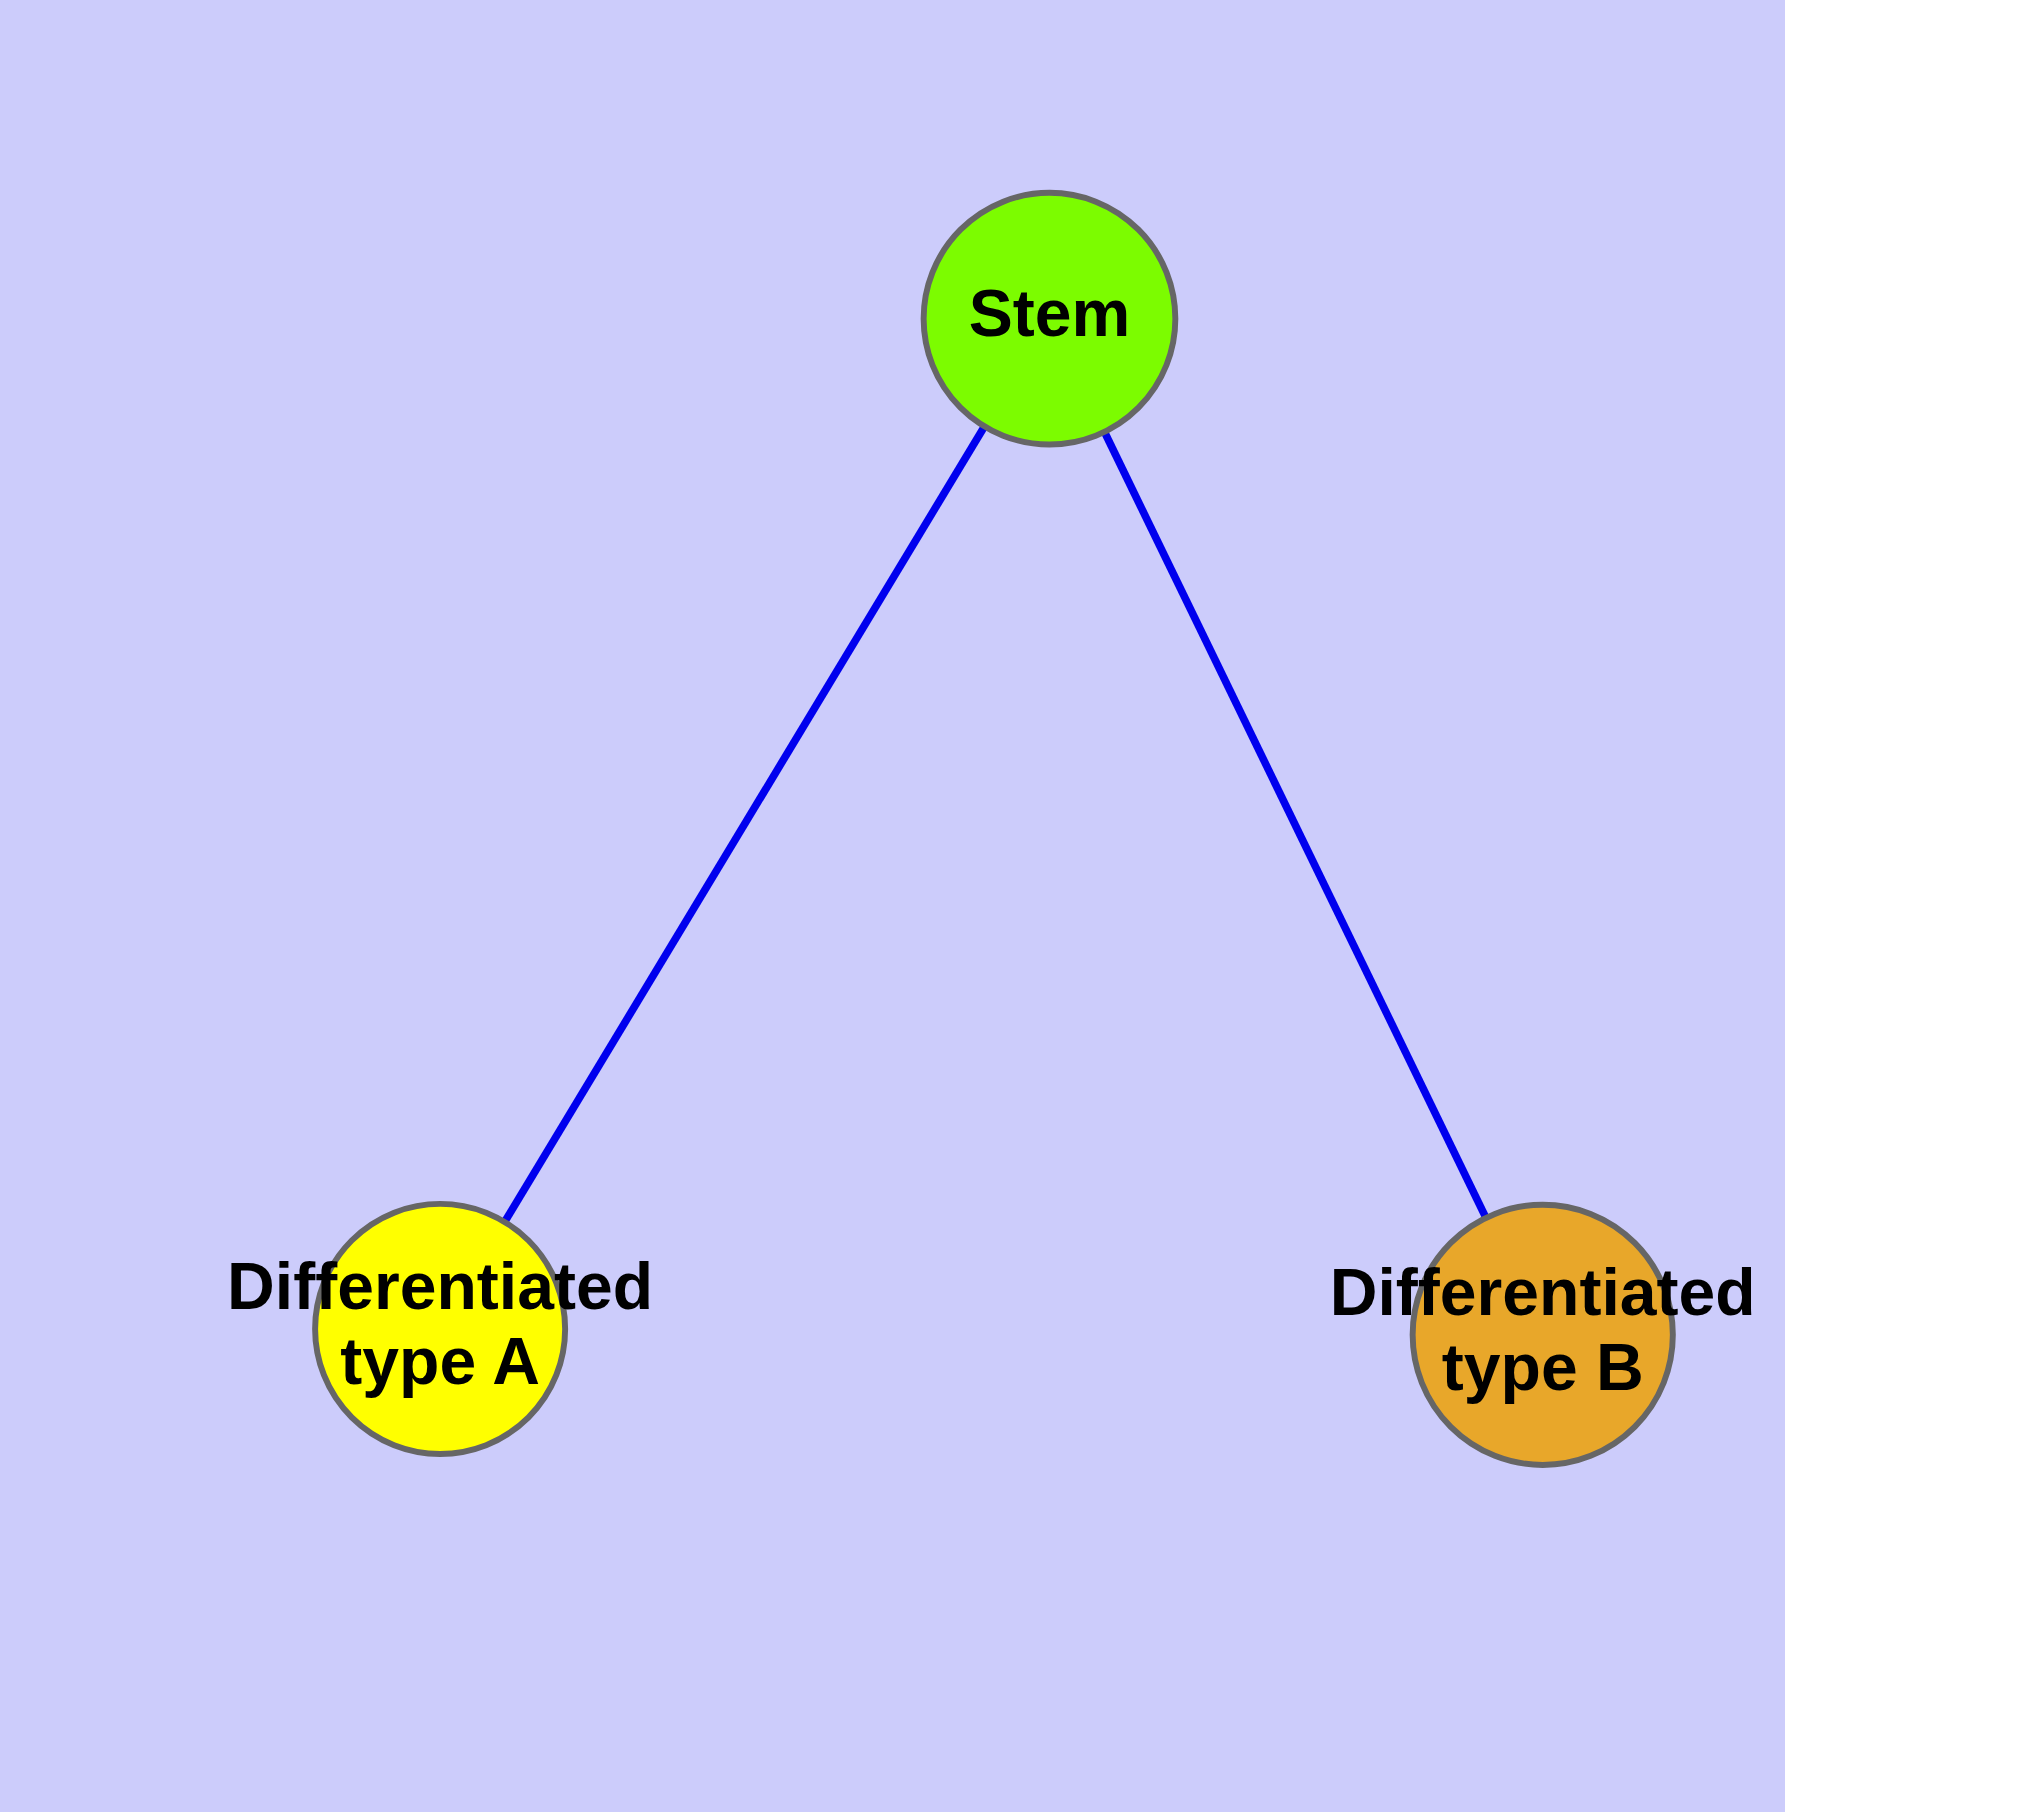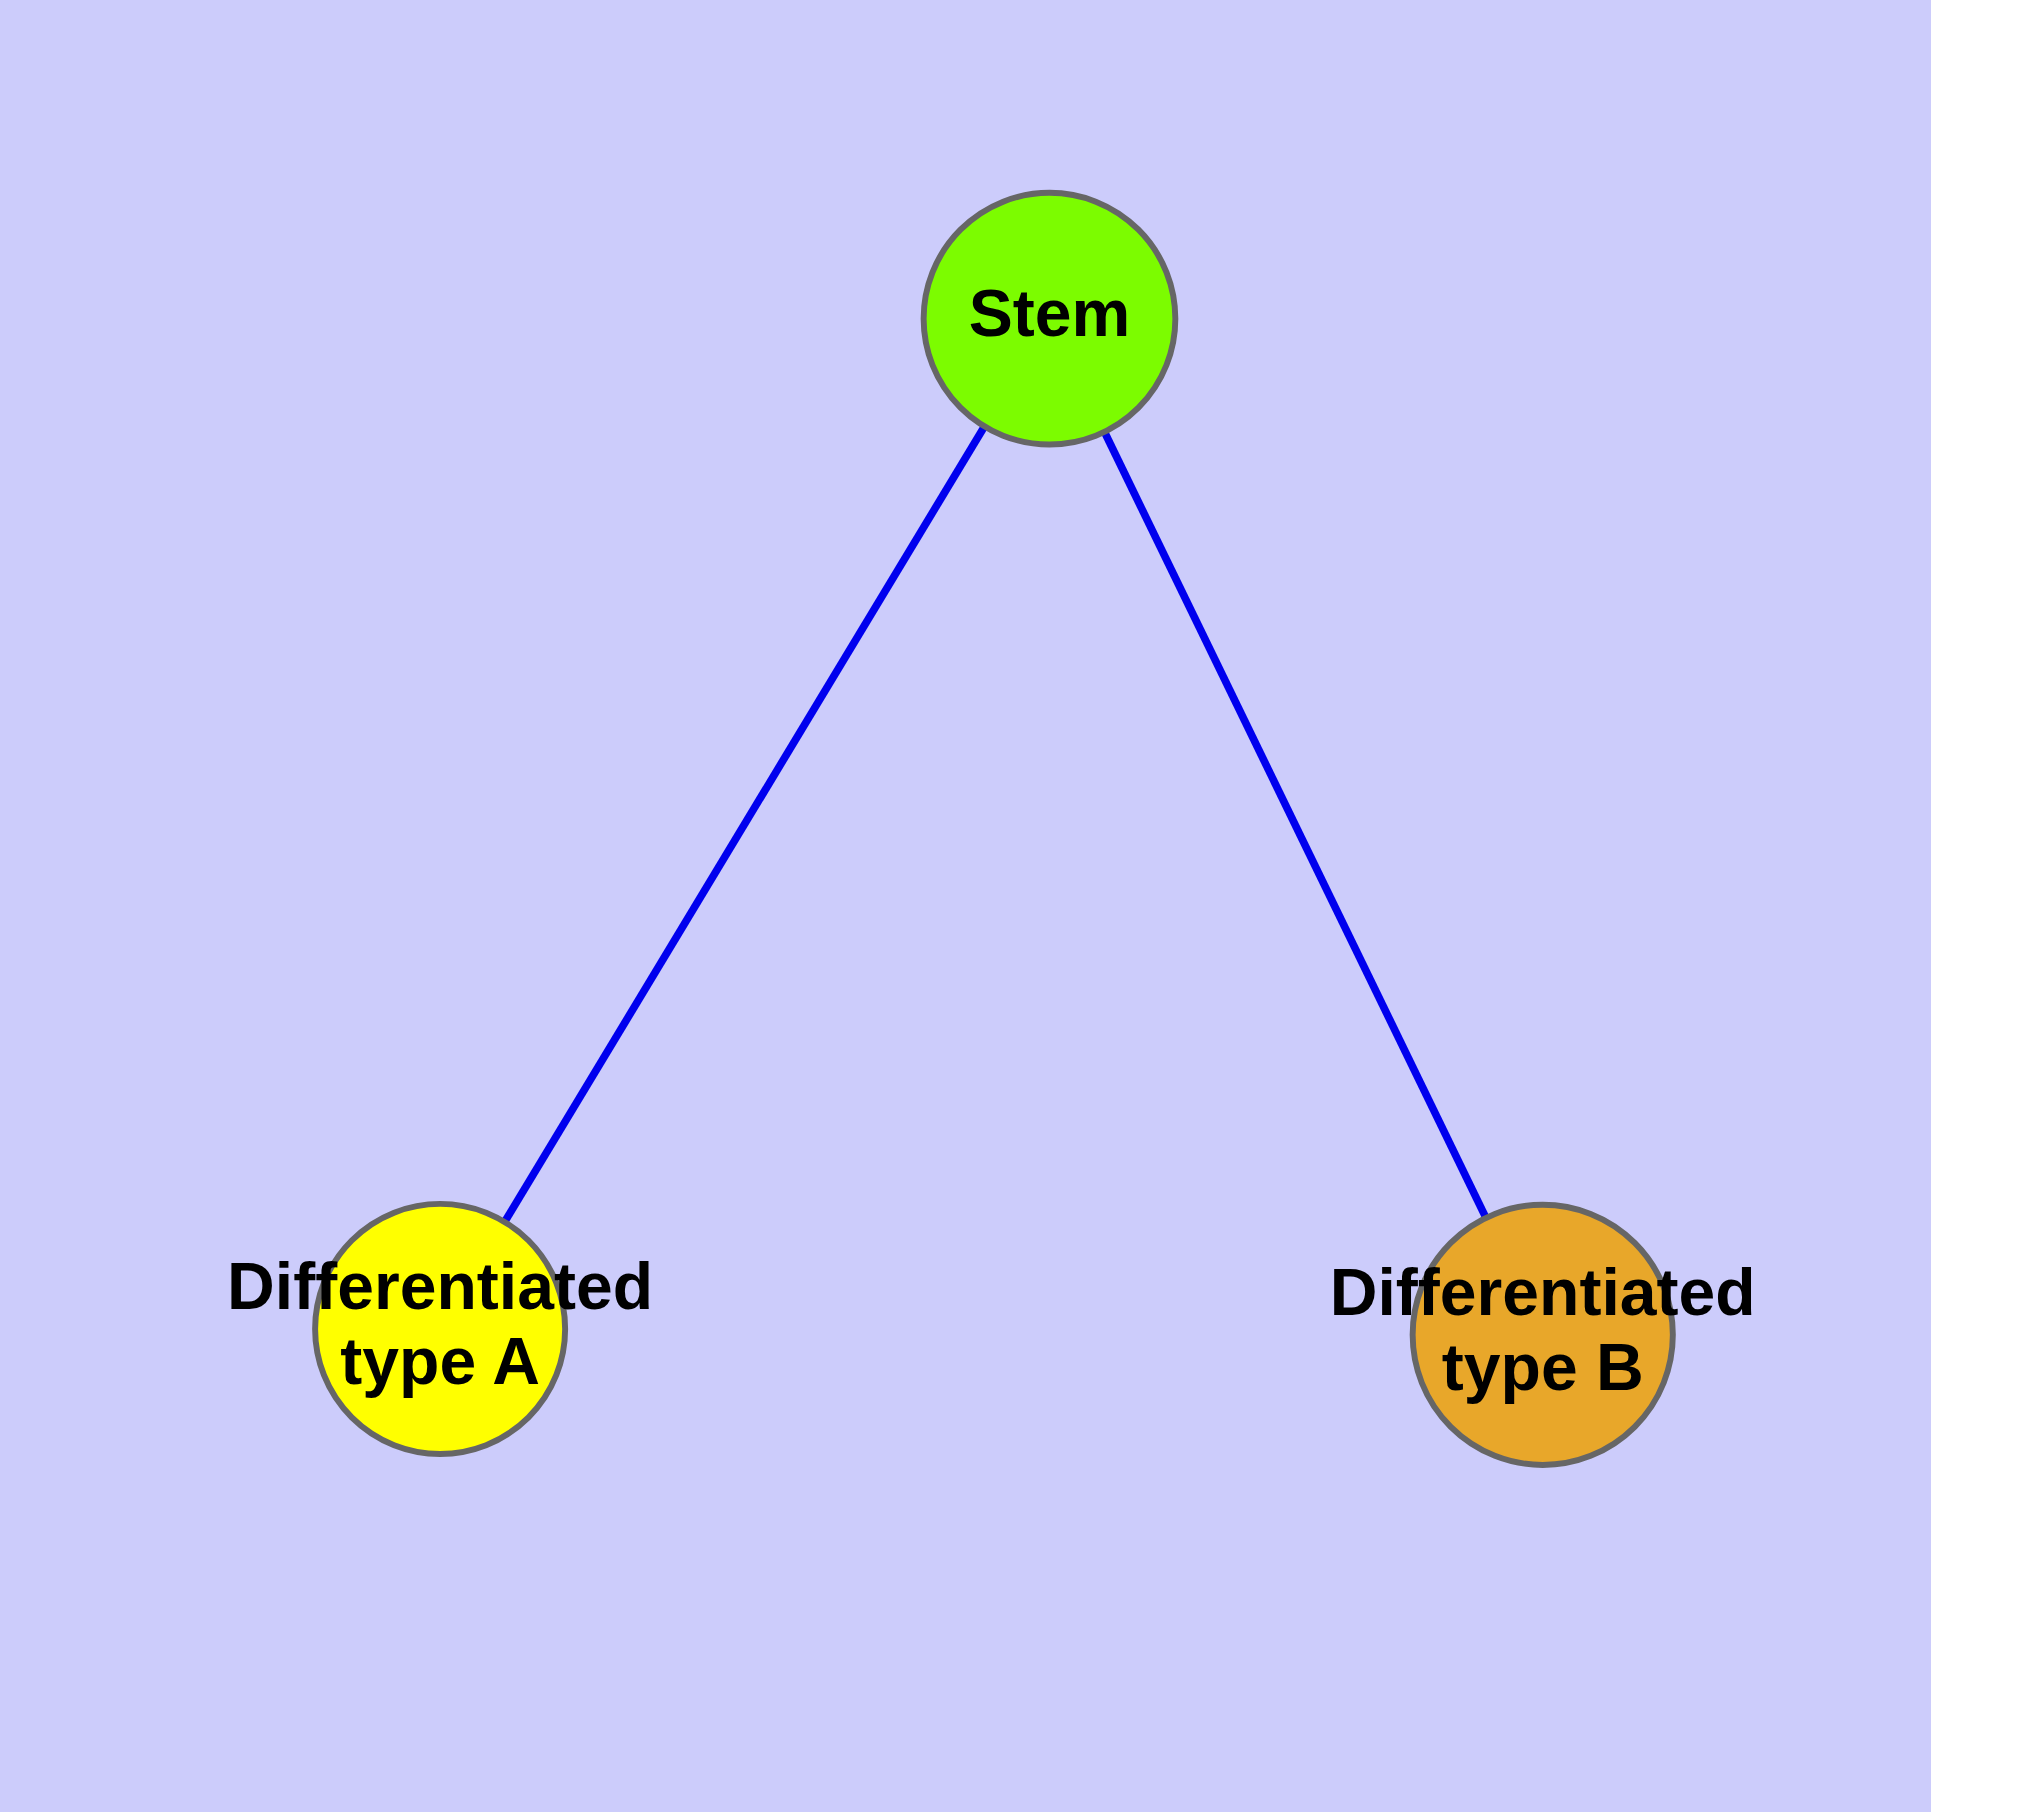--- a/index.html
+++ b/index.html
@@ -27,21 +27,21 @@
     font-family: "Liberation Sans", sans-serif;
     font-weight: bold;
     fill: #000000;
     text-anchor: middle;
     dominant-baseline: middle;
   }
 </style>
 </head>
 <body>
 
-<div id="canvas" style="background: rgb(204, 204, 251); width: 1931px; height: 1812px;">
+<div id="canvas" style="background: rgb(204, 204, 251); width: 1785px; height: 1812px;">
   <svg id="graph-svg" viewBox="0 0 2384 2138" xmlns="http://www.w3.org/2000/svg" style="width: 2021px; height: 1812px;">
       <rect x="0" y="0" width="2384" height="2138" fill="#ccccfb"></rect>
       <g>
         <line x1="1160.524770355665" y1="504.44293982760416" x2="595.9587281133728" y2="1440.413346437913" stroke="#0000ee" stroke-width="9" stroke-linecap="butt"></line>
         <line x1="1303.5017690834193" y1="510.94264799144275" x2="1752.3148386138" y2="1435.559263742176" stroke="#0000ee" stroke-width="9" stroke-linecap="butt"></line>
       </g>
       <g>
         <circle cx="1238" cy="376" r="148.5" fill="#7cfc00" stroke="#666666" stroke-width="7"></circle>
         <circle cx="519" cy="1568" r="147.5" fill="#ffff00" stroke="#666666" stroke-width="7"></circle>
         <circle cx="1820" cy="1575" r="153.5" fill="#e8a72a" stroke="#666666" stroke-width="7"></circle>

